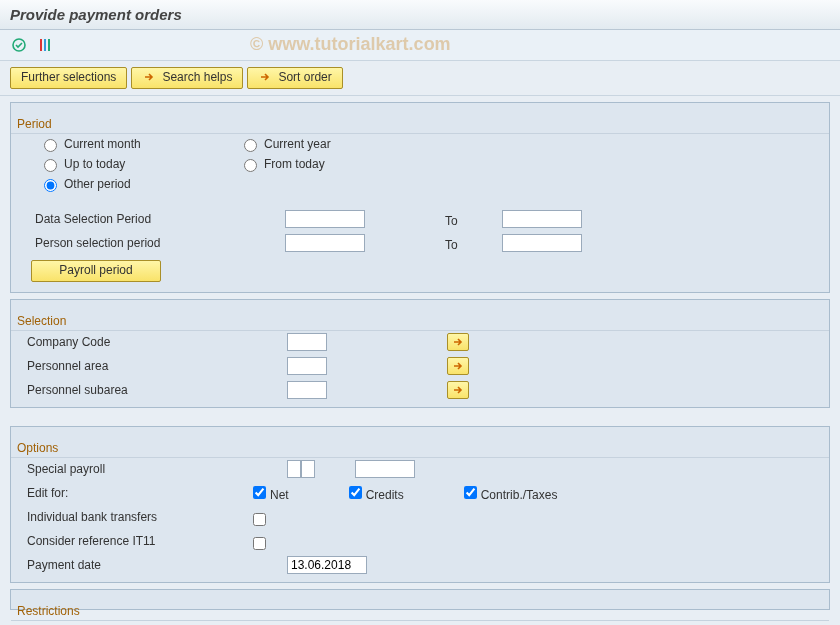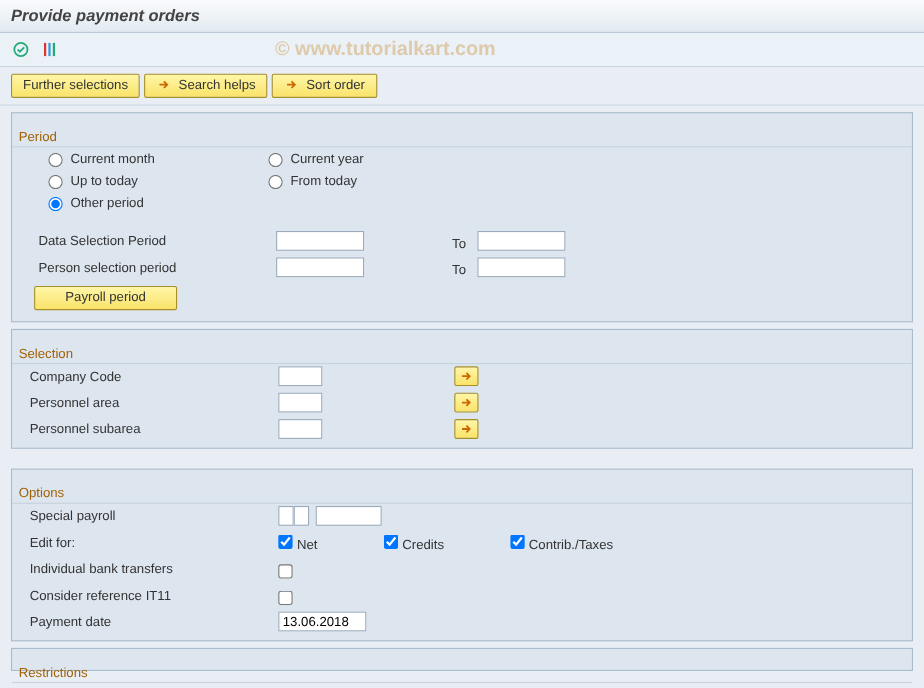--- a/index.html
+++ b/index.html
@@ -97,20 +97,21 @@
     display: flex;
     align-items: center;
     gap: 6px;
   }
   input[type=text] {
     border: 1px solid #9aaabb;
     background: #fff;
     height: 18px;
     padding: 1px 3px;
     font-size: 12px;
+    margin-left: 34px;
   }
   .w40 { width: 40px; }
   .w60 { width: 60px; }
   .w80 { width: 80px; }
   .w18 { width: 14px; }
   input[type=checkbox]{
     width:13px;height:13px;margin:0 4px 0 0;
   }
   .radio-row {
     display:flex; gap: 60px; padding: 2px 8px;

